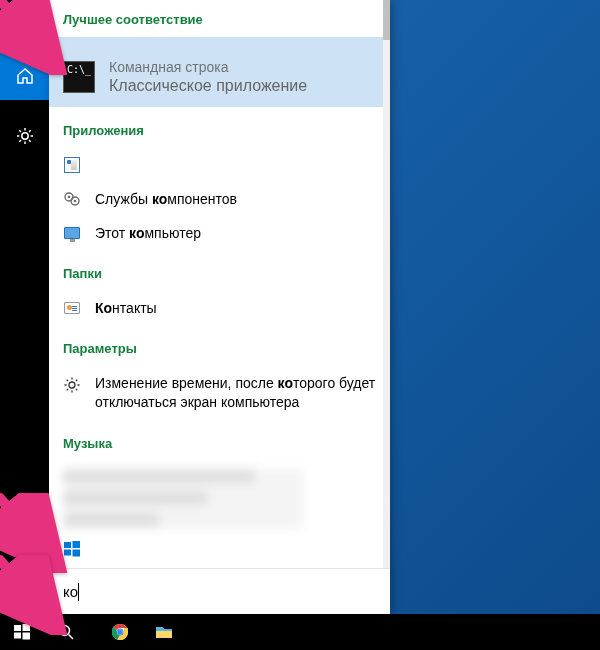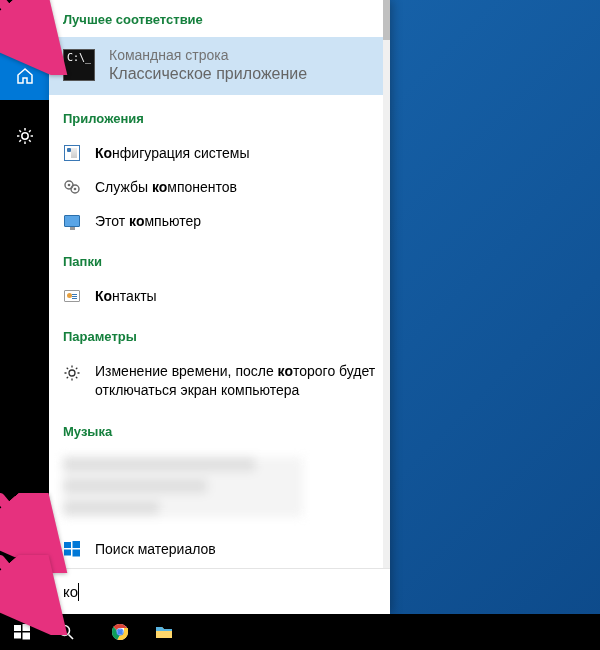--- a/index.html
+++ b/index.html
@@ -16,21 +16,21 @@
 
   
   .panel { position: absolute; left: 49px; top: 0; width: 341px; height: 614px; background: #fff; box-shadow: 2px 0 10px rgba(0,0,0,.3); display: flex; flex-direction: column; }
   .panel-scroll { flex: 1; position: relative; }
   .scrollbar { position: absolute; right: 0; top: 0; width: 7px; height: 100%; background: #f0f0f0; }
   .scrollbar .thumb { position: absolute; top: 0; width: 7px; height: 40px; background: #c0c0c0; }
 
   .section-header { font-weight: 600; font-size: 13px; color: #15803d; padding: 12px 14px 10px 14px; }
   .section-header.sub { padding-top: 16px; }
 
-  .best-match { background: #cde3f5; padding: 10px 14px 12px 14px; display: flex; align-items: center; }
+  .best-match { background: #cde3f5; padding: 22px 14px 12px 14px; display: flex; align-items: center; }
   .best-match .cmd-icon { width: 32px; height: 32px; background: #111; border: 1px solid #555; display: flex; align-items: flex-start; justify-content: flex-start; color: #fff; font-size: 10px; padding: 2px 3px; font-family: monospace; flex-shrink: 0; }
   .best-match .txt { margin-left: 14px; }
   .best-match .title { font-size: 14px; color: #737373; }
   .best-match .sub { font-size: 16px; color: #666; margin-top: 2px; }
 
   .result-item { display: flex; align-items: center; padding: 8px 14px 8px 14px; font-size: 14px; color: #000; }
   .result-item .icn { width: 18px; height: 18px; margin-right: 14px; display: flex; align-items: center; justify-content: center; flex-shrink: 0;}
   .result-item .label b { font-weight: 700; }
 
   .param-item { display: flex; align-items: flex-start; padding: 8px 14px 8px 14px; font-size: 14px; color: #000; }
@@ -106,21 +106,20 @@
         <div class="sub">Классическое приложение</div>
       </div>
     </div>
 
     <div class="section-header sub">Приложения</div>
 
     <div class="result-item">
       <span class="icn">
           <span class="sysconf"></span>
         </span>
-      <span class="label"><b>Ко</b>нфигурация системы</span>
     </div>
     <div class="result-item">
       <span class="icn">
         <svg class="comp-svc" viewBox="0 0 16 16">
             <circle cx="5" cy="6" r="4" fill="none" stroke="#6a6a6a" stroke-width="1.4"></circle>
             <circle cx="11" cy="10" r="4" fill="none" stroke="#6a6a6a" stroke-width="1.4"></circle>
             <circle cx="5" cy="6" r="1.3" fill="#6a6a6a"></circle>
             <circle cx="11" cy="10" r="1.3" fill="#6a6a6a"></circle>
           </svg>
       </span>
@@ -162,21 +161,20 @@
     <div style="position:absolute; bottom:46px; left:0; right:0;">
       <div class="store-row">
         <span class="win-icn">
           <svg viewBox="0 0 18 18">
               <rect x="1" y="2" width="7" height="6" fill="#0078d7"></rect>
               <rect x="9.5" y="1" width="7.5" height="7" fill="#0078d7"></rect>
               <rect x="1" y="9.5" width="7" height="6" fill="#0078d7"></rect>
               <rect x="9.5" y="9.5" width="7.5" height="7" fill="#0078d7"></rect>
             </svg>
         </span>
-        <span>Поиск материалов</span>
       </div>
     </div>
 
     <div class="search-input-row" style="position:absolute;bottom:0;left:0;right:0;">
       <span>ко</span>
         <span class="caret"></span>
     </div>
   </div>
 </div>
 

